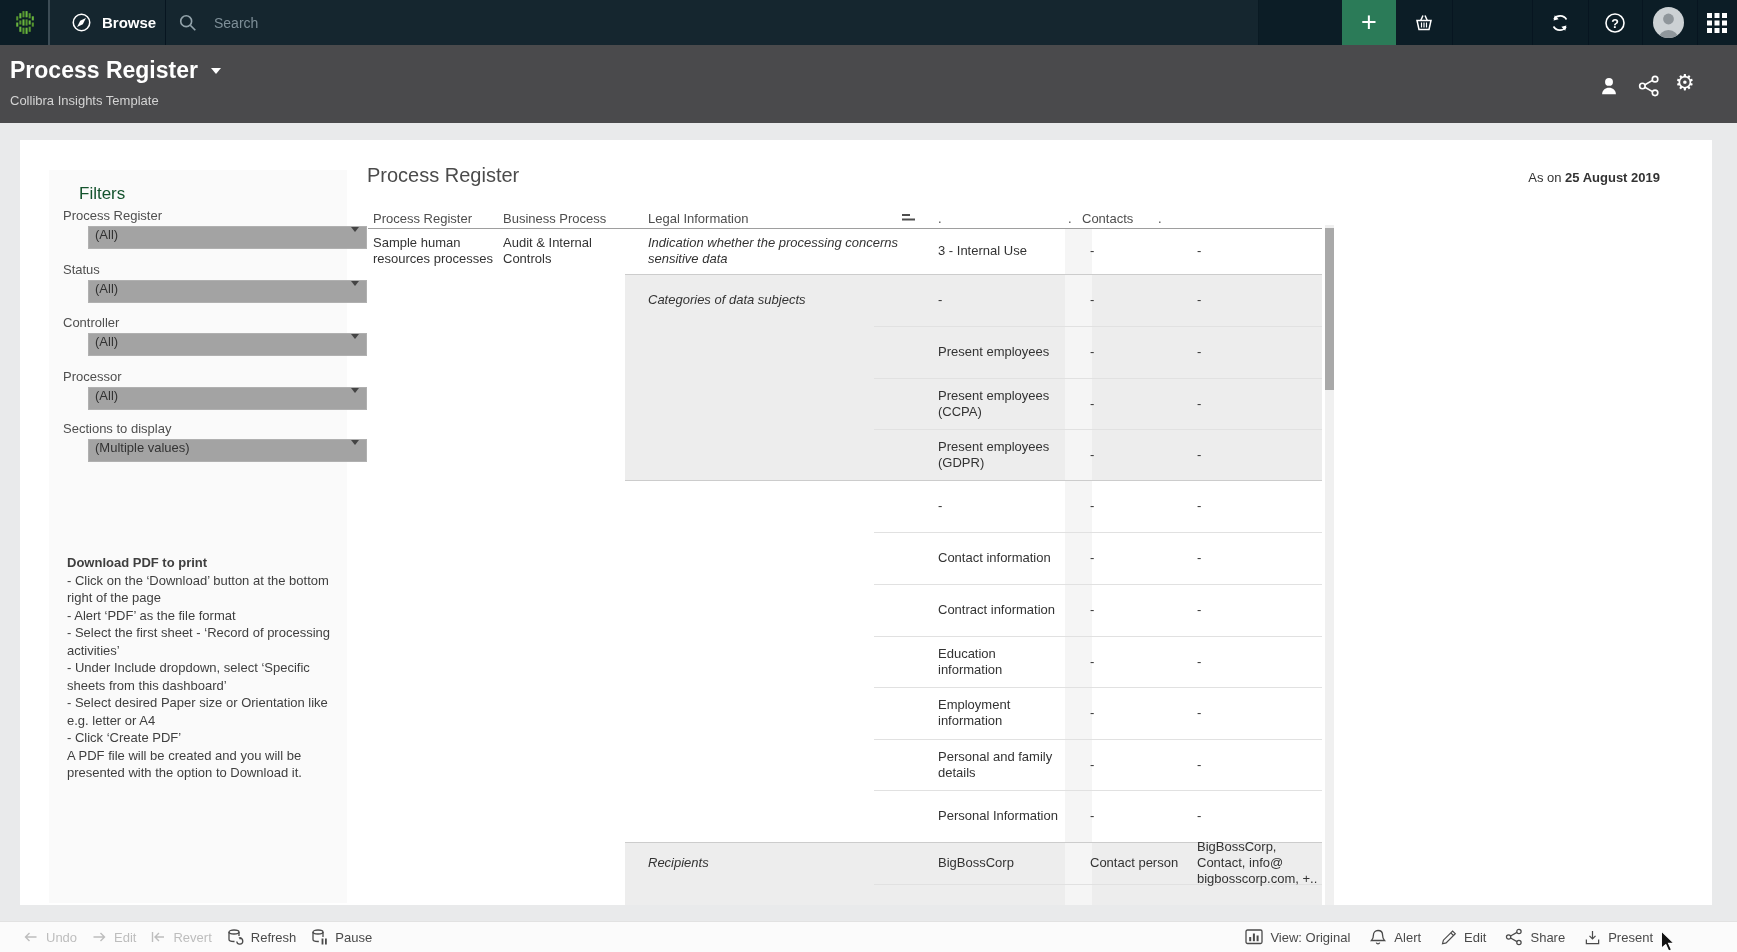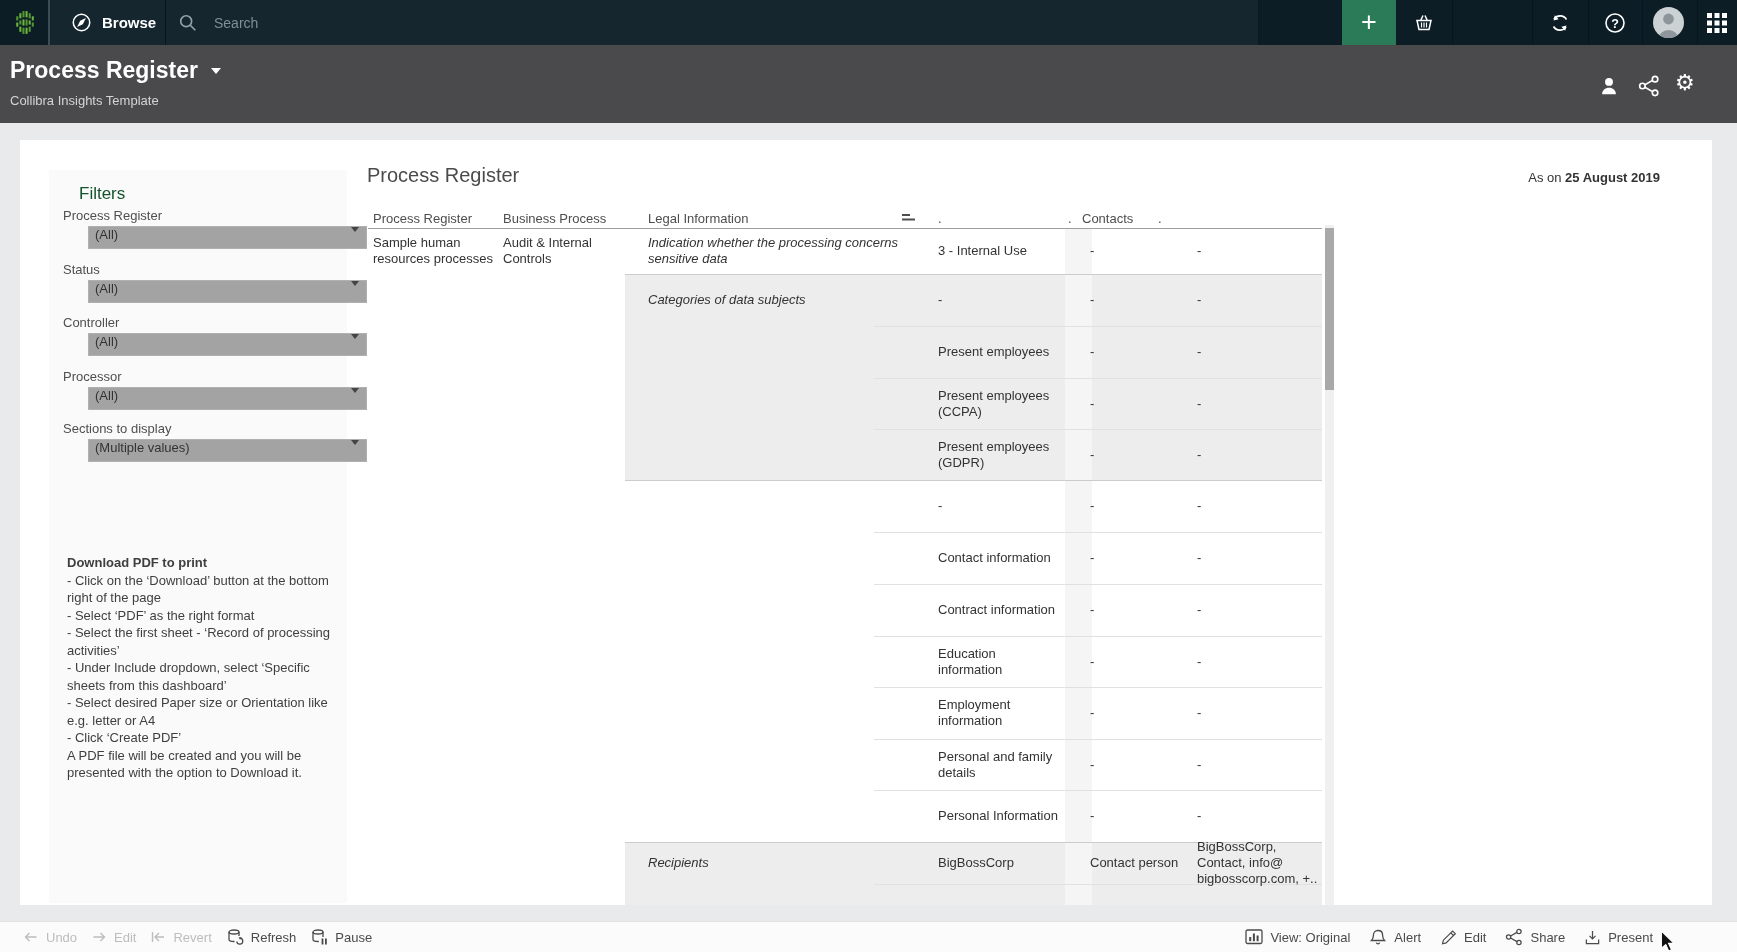--- a/index.html
+++ b/index.html
@@ -270,21 +270,21 @@
           <div class="flabel">Sections to display</div>
           <div class="fselect">
             <span class="fval">(Multiple values)</span>
             <span class="fcaret"></span>
           </div>
         </div>
 
         <div class="fnote">
           <div class="nt">Download PDF to print</div>
           <div>- Click on the ‘Download’ button at the bottom right of the page</div>
-          <div>- Select ‘PDF’ as the right format</div>
+          <div>- Alert ‘PDF’ as the file format</div>
           <div>- Select the first sheet -  ‘Record of processing activities’</div>
           <div>- Under Include dropdown, select ‘Specific sheets from this dashboard’</div>
           <div>- Select desired Paper size or Orientation like e.g. letter or A4</div>
           <div>- Click ‘Create PDF’</div>
           <div>A PDF file will be created and you will be presented with the option to Download it.</div>
         </div>
       </aside>
 
       <div class="sheet-title">Process Register</div>
       <div class="as-on">

